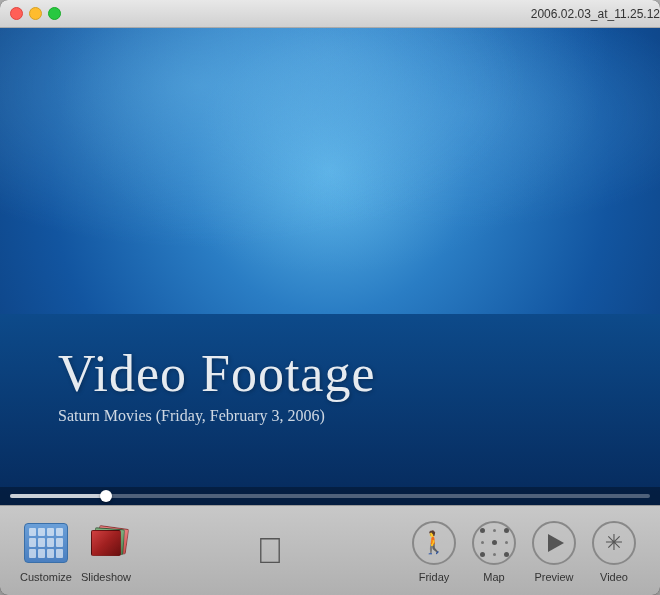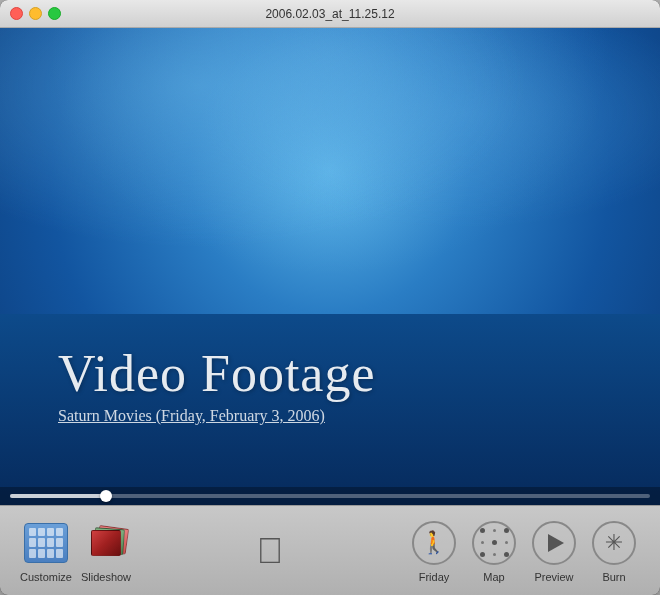--- a/index.html
+++ b/index.html
@@ -23,21 +23,21 @@
       box-shadow: 0 4px 20px rgba(0,0,0,0.6);
     }
 
     
     .titlebar {
       height: 28px;
       background: linear-gradient(to bottom, #e8e8e8, #d0d0d0);
       border-bottom: 1px solid #aaa;
       display: flex;
       align-items: center;
-      justify-content: center;
+      justify-content: flex-end;
       position: relative;
       flex-shrink: 0;
     }
 
     .window-controls {
       position: absolute;
       left: 10px;
       display: flex;
       gap: 6px;
     }
@@ -114,21 +114,20 @@
       font-family: 'Palatino Linotype', Palatino, 'Book Antiqua', serif;
       text-shadow: 1px 1px 4px rgba(0,0,0,0.3);
     }
 
     .video-subtitle {
       font-size: 16px;
       color: rgba(255,255,255,0.8);
       margin-top: 4px;
       font-family: 'Palatino Linotype', Palatino, 'Book Antiqua', serif;
       font-weight: 300;
-      text-decoration: underline;
     }
 
     
     .scrubber-area {
       position: absolute;
       bottom: 0;
       left: 0;
       right: 0;
       height: 18px;
       background: rgba(0,0,0,0.3);
@@ -522,20 +521,20 @@
         </div>
         <span class="toolbar-label">Preview</span>
       </div>
 
       <div class="toolbar-item">
         <div class="toolbar-icon-wrapper">
           <div class="icon-burn">
             <span class="burn-inner">✳</span>
           </div>
         </div>
-        <span class="toolbar-label">Burn</span>
+        <span class="toolbar-label">Video</span>
       </div>
 
     </div>
 
   </div>
 
 </div>
 
 </body></html>

